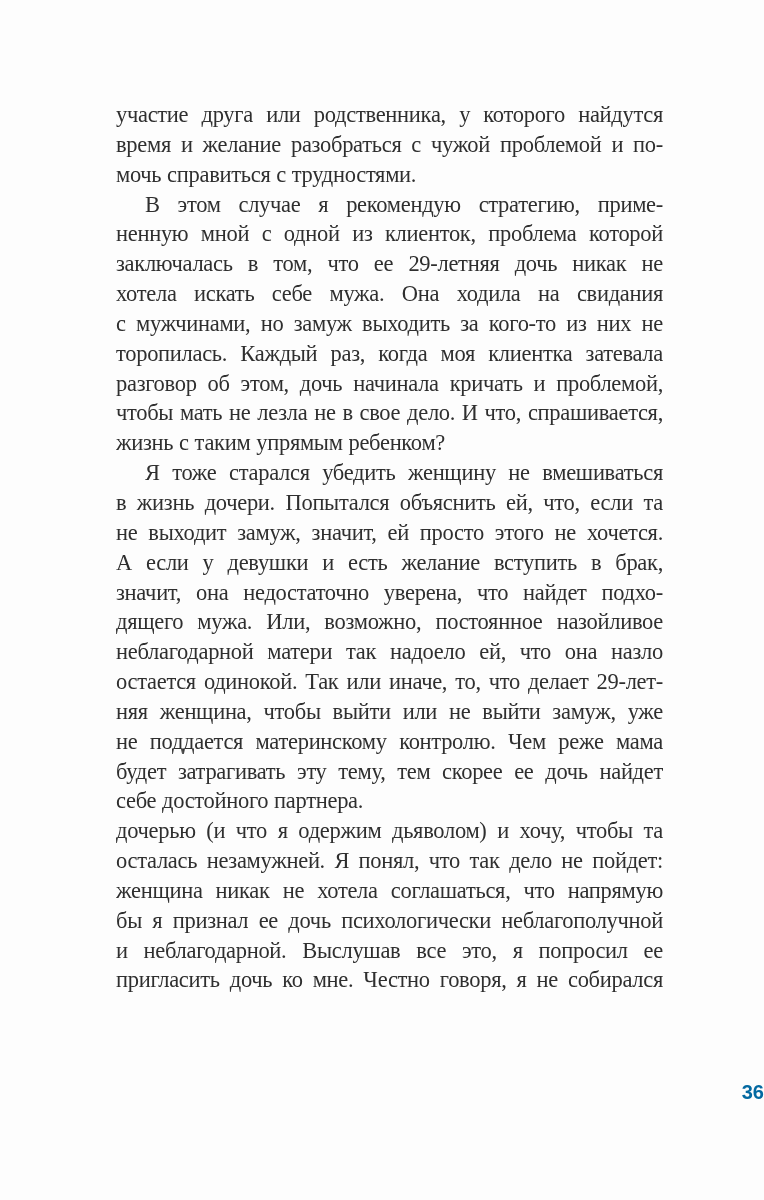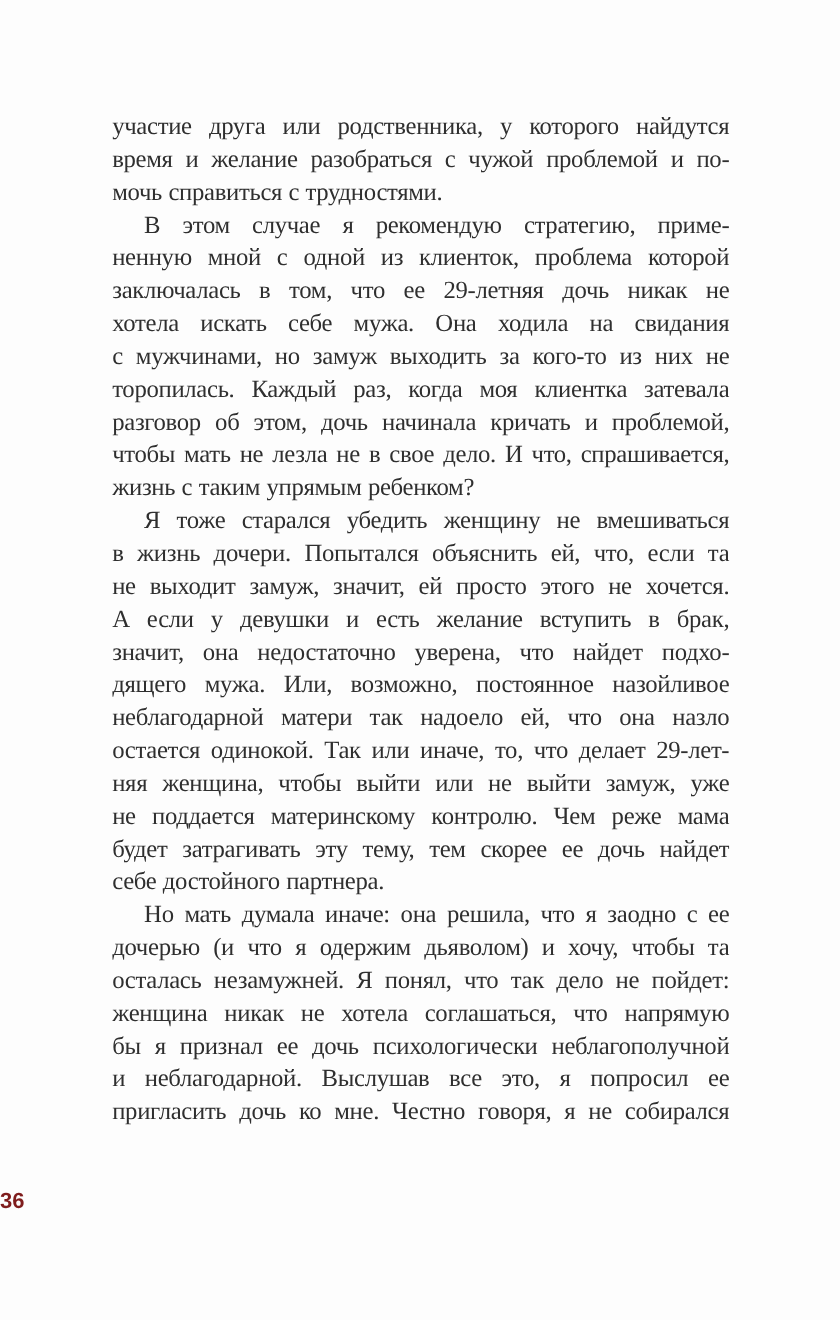--- a/index.html
+++ b/index.html
@@ -29,39 +29,40 @@
   .line {
     font-size: 22.5px;
     line-height: 29.85px;
     height: 29.85px;
     overflow: hidden;
     letter-spacing: -0.3px;
     word-spacing: 0.5px;
     text-align: justify;
     text-align-last: justify;
     white-space: normal;
+    margin-left: 14px;
   }
   .line.last-free {
     text-align: right;
     text-align-last: left;
   }
   .line.first-indent {
     text-indent: 29px;
   }
   .page-number {
     position: absolute;
     left: 0;
     top: 1080px;
     width: 764px;
-    text-align: left;
+    text-align: right;
     font-family: "Liberation Sans", "DejaVu Sans", sans-serif;
     font-weight: bold;
     font-size: 20px;
     line-height: 24px;
-    color: #7f1d1d;
+    color: #0369a1;
   }
 </style>
 </head>
 <body>
 
 <div class="book-page">
   <div class="text-block" id="text-block">
       <div class="para">
         <div class="line">участие друга или родственника, у которого найдутся</div>
         <div class="line">время и желание разобраться с чужой проблемой и по-</div>
@@ -86,21 +87,20 @@
         <div class="line">значит, она недостаточно уверена, что найдет подхо-</div>
         <div class="line">дящего мужа. Или, возможно, постоянное назойливое</div>
         <div class="line">неблагодарной матери так надоело ей, что она назло</div>
         <div class="line">остается одинокой. Так или иначе, то, что делает 29-лет-</div>
         <div class="line">няя женщина, чтобы выйти или не выйти замуж, уже</div>
         <div class="line">не поддается материнскому контролю. Чем реже мама</div>
         <div class="line">будет затрагивать эту тему, тем скорее ее дочь найдет</div>
         <div class="line last-free">себе достойного партнера.</div>
       </div>
       <div class="para">
-        <div class="line first-indent">Но мать думала иначе: она решила, что я заодно с ее</div>
         <div class="line">дочерью (и что я одержим дьяволом) и хочу, чтобы та</div>
         <div class="line">осталась незамужней. Я понял, что так дело не пойдет:</div>
         <div class="line">женщина никак не хотела соглашаться, что напрямую</div>
         <div class="line">бы я признал ее дочь психологически неблагополучной</div>
         <div class="line">и неблагодарной. Выслушав все это, я попросил ее</div>
         <div class="line">пригласить дочь ко мне. Честно говоря, я не собирался</div>
       </div>
     </div>
   <div class="page-number">36</div>
 </div>

